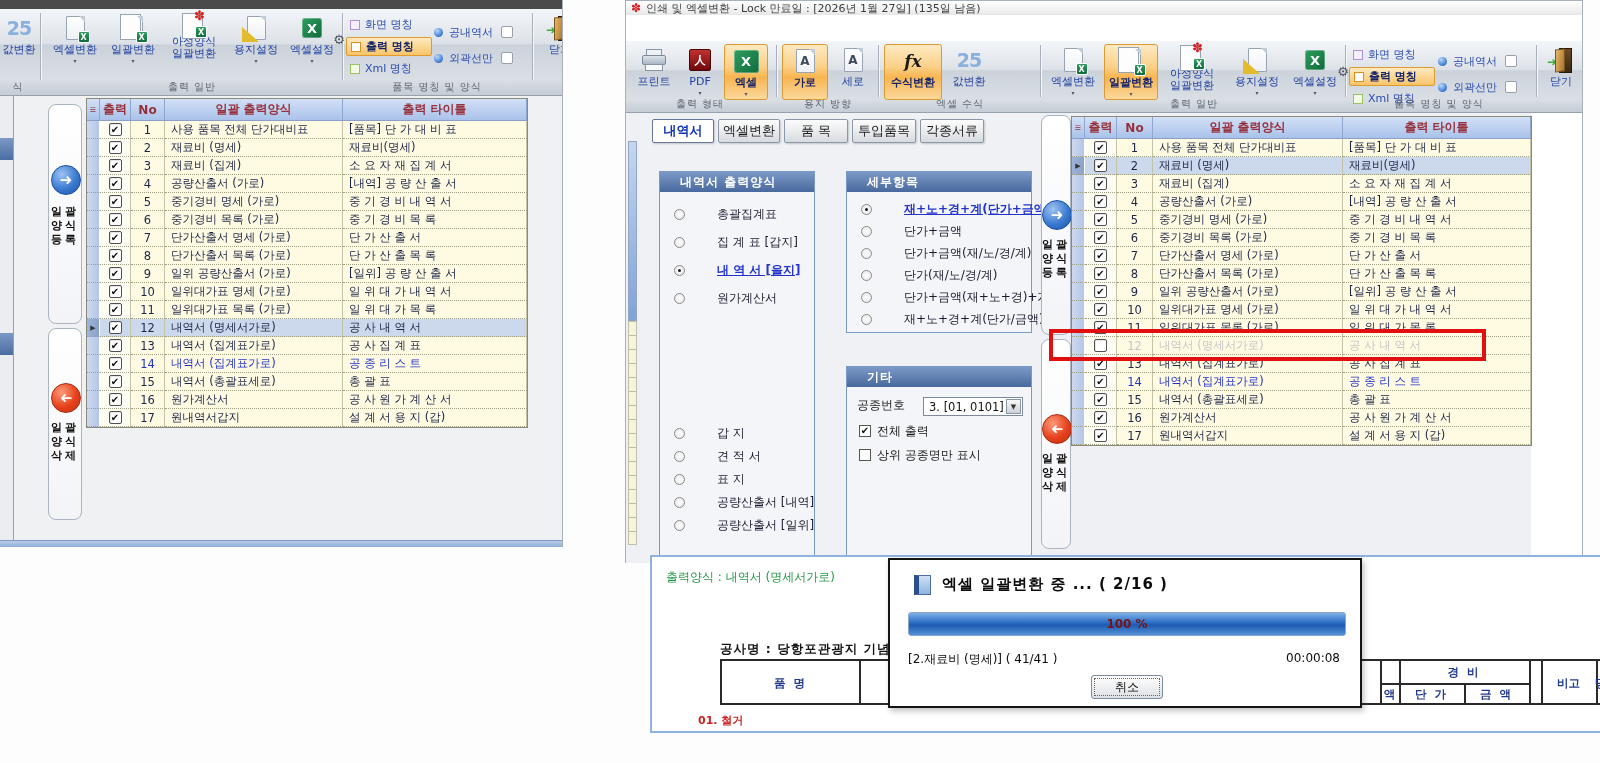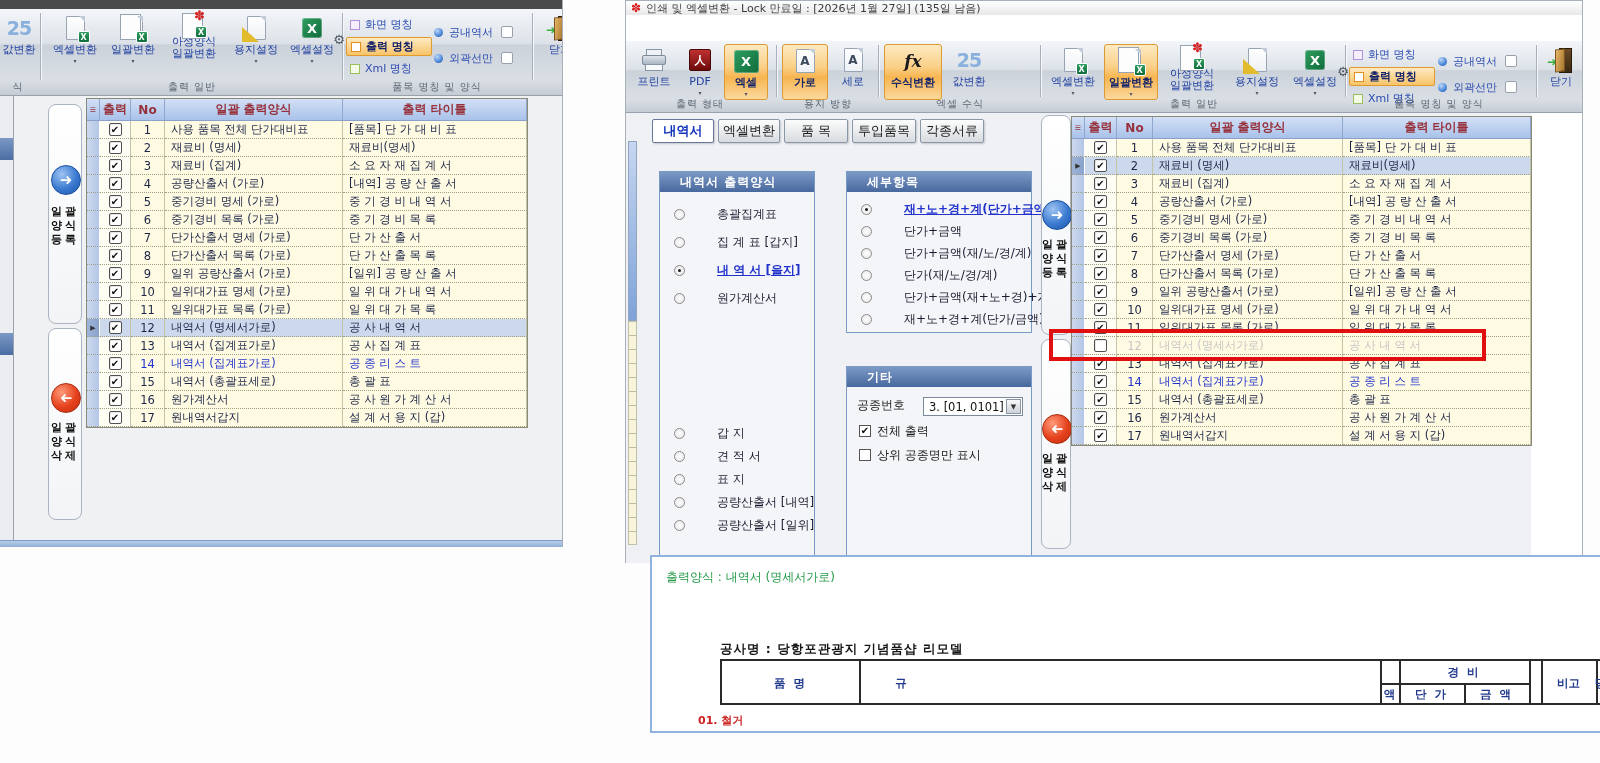--- a/index.html
+++ b/index.html
@@ -919,14 +919,22 @@
       <div class="pv-cell" style="left:742px;top:22px;width:65px;height:22px">금  액</div>
       <div class="pv-v" style="left:807px"></div>
       <div class="pv-v" style="left:819px"></div>
       <div class="pv-cell" style="left:819px;top:0;width:55px;height:44px;letter-spacing:0">비고</div>
       <div class="pv-v" style="left:874px"></div>
       <div class="pv-cell" style="left:877px;top:0;width:30px;height:44px;letter-spacing:0">명세 호</div>
     </div>
     <div class="pv-first">01. 철거</div>
   </div>
 
+  <div id="dialog">
+    <div class="dlg-icon"></div>
+    <div class="dlg-title">엑셀 일괄변환 중 ...      (  2/16  )</div>
+    <div class="dlg-bar">100 %</div>
+    <div class="dlg-status">[2.재료비 (명세)]     (  41/41  )</div>
+    <div class="dlg-time">00:00:08</div>
+    <div class="dlg-cancel">취소</div>
+  </div>
 
 </div>
 
 </body></html>

